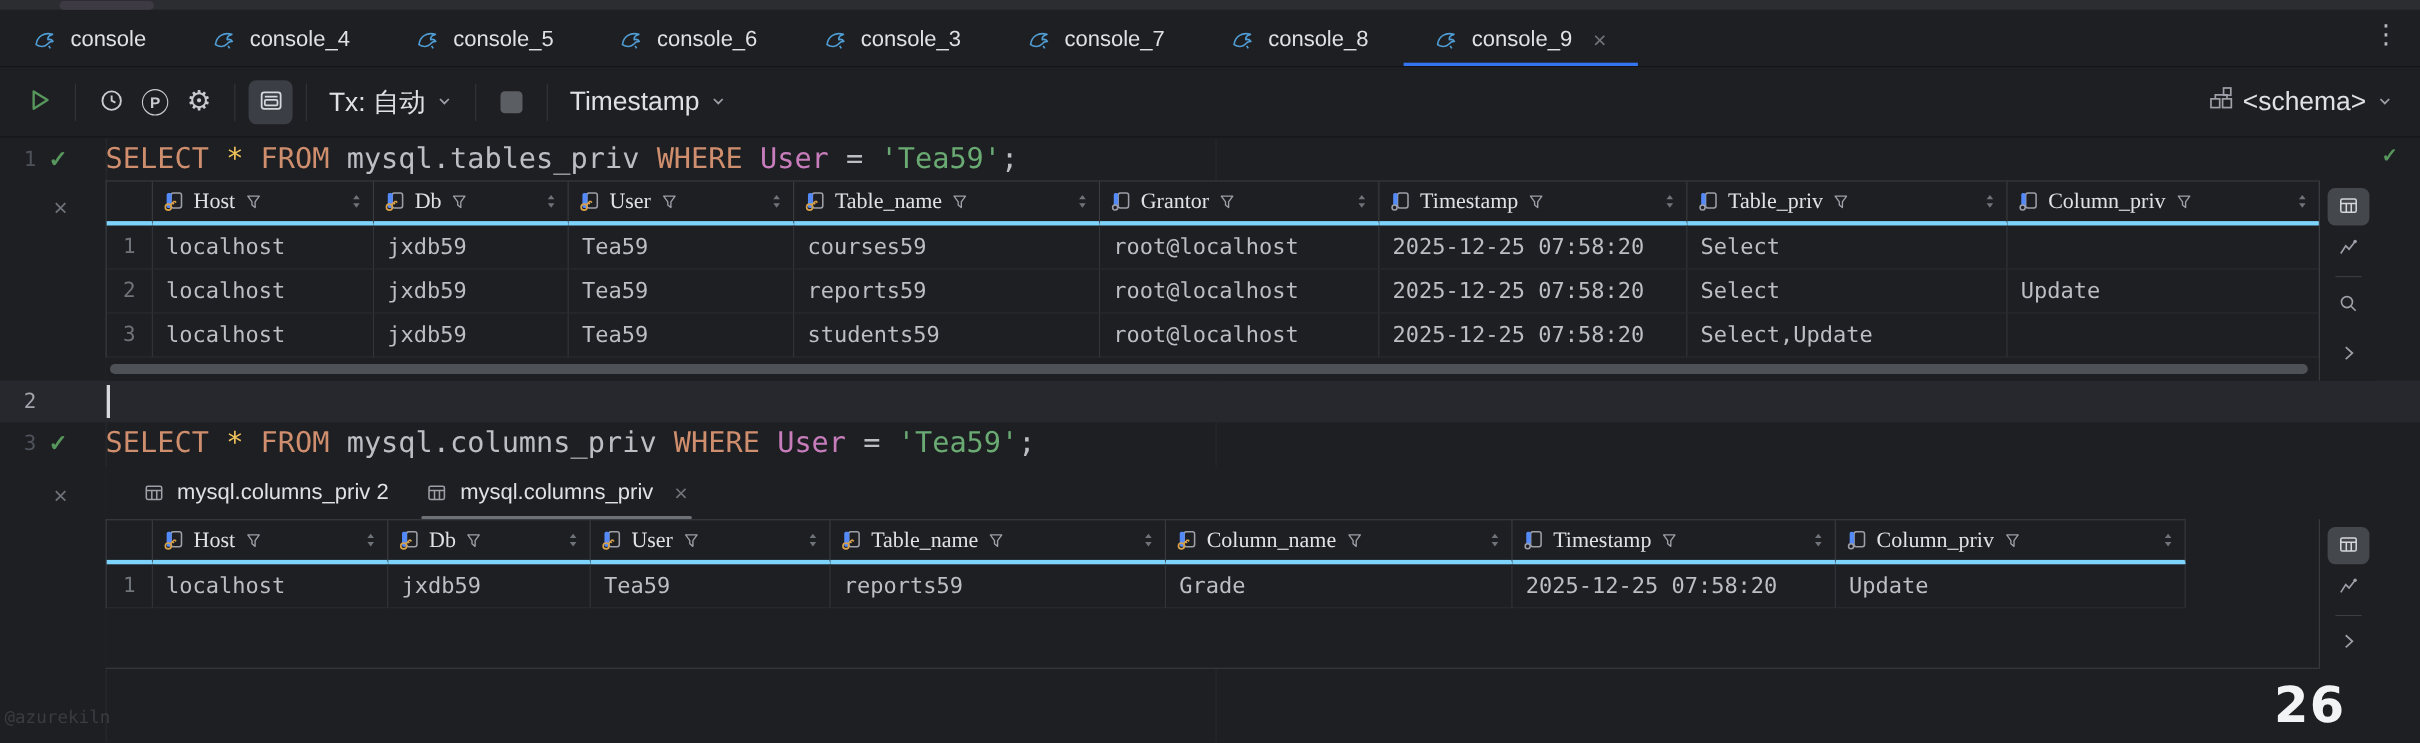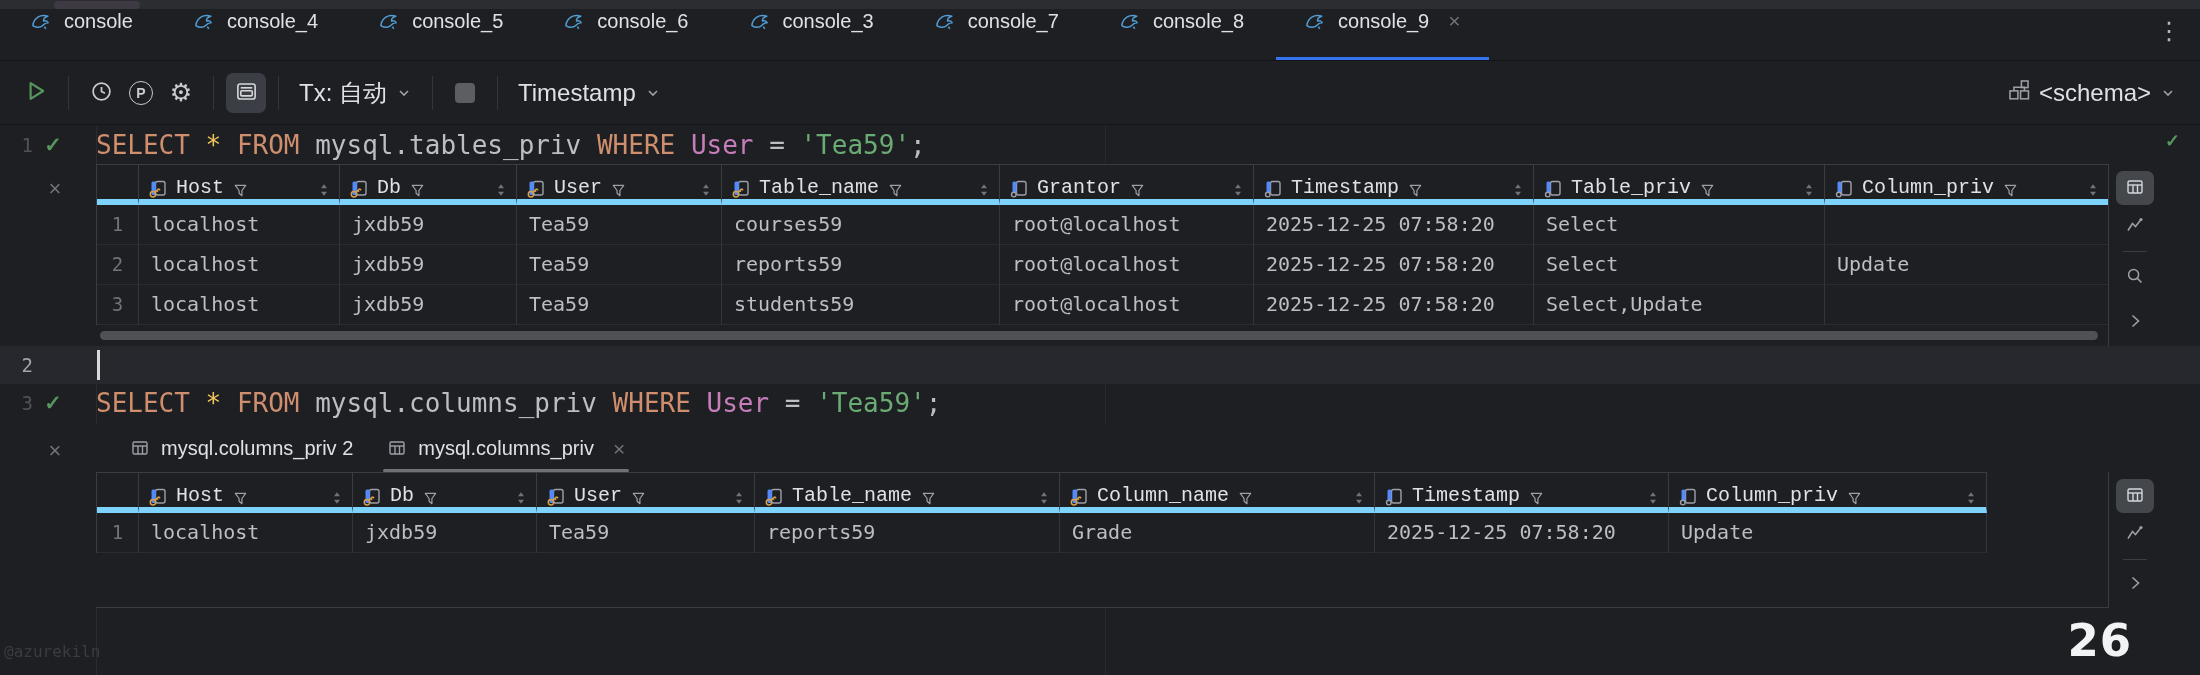--- a/index.html
+++ b/index.html
@@ -7,21 +7,21 @@
        font-family:"Liberation Sans",sans-serif;color:#dfe1e5;-webkit-font-smoothing:antialiased}
 
   
   .topstrip{position:absolute;left:0;top:0;width:2200px;height:9px;background:#2b2d30}
   .topchip{position:absolute;left:54px;top:1px;width:86px;height:8px;background:#3e3a43;border-radius:5px}
 
   
   .tabbar{position:absolute;left:0;top:9px;right:0;height:51px;display:flex;align-items:stretch;
           background:#1e1f22;border-bottom:1px solid #131416}
   .tabs{display:flex;align-items:stretch}
-  .tab{display:flex;align-items:flex-start;gap:11px;padding:1px 30px;font-size:20px;color:#dfe1e5;position:relative;cursor:default}
+  .tab{display:flex;align-items:flex-end;gap:11px;padding:12px 30px;font-size:20px;color:#dfe1e5;position:relative;cursor:default}
   .tab.active::after{content:'';position:absolute;left:2px;right:2px;bottom:0;height:3px;background:#3574f0}
   .tclose{color:#6f737a;font-size:21px;margin-left:8px;line-height:1}
   .kebab{position:absolute;right:16px;top:8px;font-size:24px;color:#b4b8bf;width:30px;text-align:center}
 
   
   .toolbar{position:absolute;left:0;top:61px;right:0;height:64px;display:flex;align-items:center;
            padding:0 16px;background:#1e1f22;border-bottom:1px solid #131416;box-sizing:border-box}
   .tbtn{width:40px;height:40px;display:flex;align-items:center;justify-content:center;background:transparent;
         border:none;border-radius:7px;padding:0}
   .tbtn.toggled{background:#3b3e44}
@@ -48,22 +48,22 @@
   .tk-kw{color:#cf8e6d}.tk-pl{color:#bcbec4}.tk-st{color:#f2c55c}.tk-id{color:#c77dbb}.tk-str{color:#6aab73}
   .cursor{position:absolute;left:1px;top:4px;width:2.5px;height:30px;background:#d7d9dd}
   .gclose{position:absolute;left:42px;width:26px;height:26px;background:transparent;border:none;color:#6f737a;
           font-size:22px;line-height:1;z-index:4;padding:0}
   .inspect{position:absolute;right:20px;top:130px;color:#57965c;font-size:18px;font-weight:bold;z-index:4}
 
   
   .panel{position:absolute;background:#1e1f22;z-index:3}
   .rtable{position:absolute;left:0;top:0;border-left:1px solid #3a3c41;border-top:1px solid #3a3c41;box-sizing:border-box}
   .trow{display:grid;height:40px}
-  .hcell{display:flex;align-items:flex-end;gap:8px;padding:0 8px 0 9px;border-right:1px solid #3a3c41;border-bottom:6px solid #7dd3fc;
-         font-family:Liberation Mono, monospace;font-size:20px;color:#dfe1e5;overflow:hidden;box-sizing:border-box}
+  .hcell{display:flex;align-items:center;gap:8px;padding:0 8px 0 9px;border-right:1px solid #3a3c41;border-bottom:4px solid #7dd3fc;
+         font-family:Liberation Serif, serif;font-size:20px;color:#dfe1e5;overflow:hidden;box-sizing:border-box}
   .hname{white-space:pre}
   .hsp{flex:1}
   .dcell{font-family:"DejaVu Sans Mono","Liberation Mono",monospace;font-size:20px;color:#bcbec4;line-height:39px;
          padding:0 12px;border-right:1px solid #33353a;border-bottom:1px solid #2a2c30;white-space:pre;overflow:hidden;box-sizing:border-box}
   .ncell{text-align:center;color:#6f737a;padding:0;font-size:19px}
   .hscroll{position:absolute;left:4px;right:58px;bottom:5px;height:10px;z-index:5}
   .hthumb{position:absolute;left:0;right:4px;top:0;height:9px;background:#4e5156;border-radius:5px}
   .strip{position:absolute;right:0;top:0;bottom:0;width:52px;border-left:1px solid #3a3c41;display:flex;flex-direction:column;
          align-items:center;padding:5px 0;box-sizing:border-box}
   .sbtn{width:38px;height:34px;display:flex;align-items:center;justify-content:center;background:transparent;border:none;

